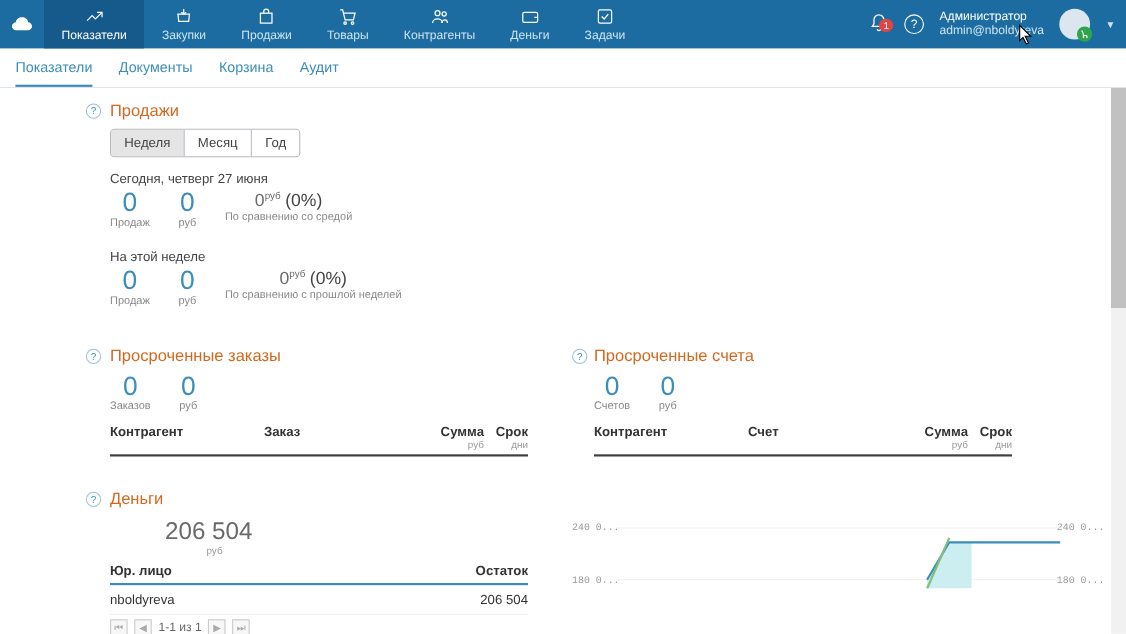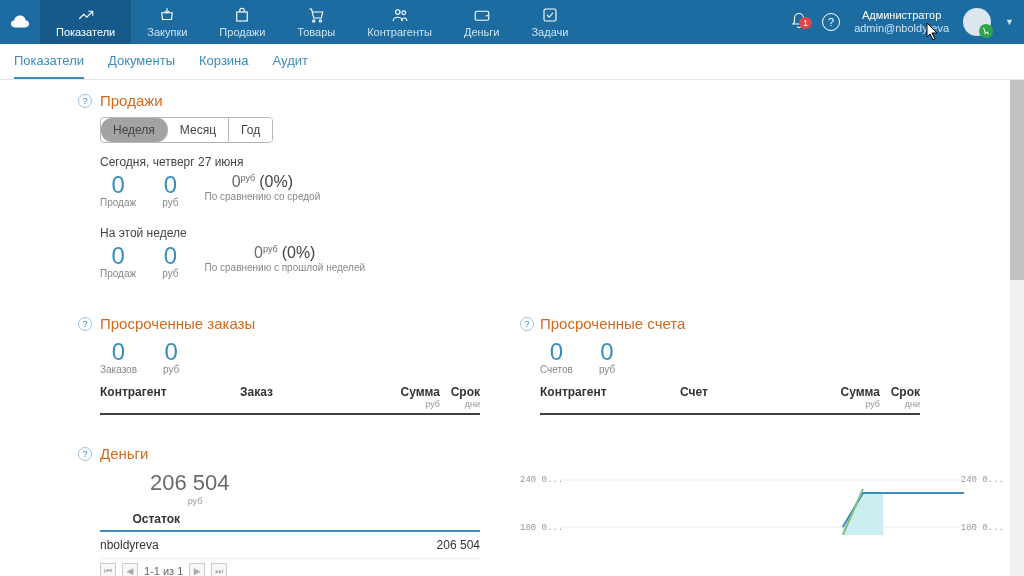--- a/index.html
+++ b/index.html
@@ -11,21 +11,21 @@
 .logo svg { width: 22px; height: 22px; }
 .nav-item { display: flex; flex-direction: column; align-items: center; justify-content: center; height: 44px; padding: 0 16px; font-size: 11px; cursor: pointer; color: #cce3f2; }
 .nav-item.active { background: #155a8a; color: #fff; }
 .nav-item .icon { height: 18px; display: flex; align-items: center; justify-content: center; margin-bottom: 2px; }
 .nav-item .icon svg { width: 18px; height: 18px; stroke: #fff; fill: none; stroke-width: 1.5; }
 .nav-spacer { flex: 1; }
 .nav-right { display: flex; align-items: center; gap: 14px; padding-right: 10px; }
 .bell { position: relative; }
 .badge { position: absolute; top: 5px; right: -4px; background: #e04545; color: #fff; border-radius: 8px; font-size: 9px; padding: 1px 4px; }
 .help-circle { width: 18px; height: 18px; border: 1.5px solid #fff; border-radius: 50%; display: flex; align-items: center; justify-content: center; font-size: 11px; color: #fff; }
-.user-block { text-align: center; font-size: 11px; line-height: 13px; }
+.user-block { text-align: left; font-size: 11px; line-height: 13px; }
 .user-block .role { color: #fff; }
 .user-block .email { color: #cce3f2; }
 .avatar-wrap { position: relative; }
 .avatar { width: 28px; height: 28px; border-radius: 50%; background: #dbe6ee; }
 .avatar-badge { position: absolute; bottom: -2px; right: -2px; width: 14px; height: 14px; background: #2fa54b; border-radius: 50%; display:flex; align-items:center; justify-content:center; }
 .cursor-pointer { position: absolute; top: 21px; left: 925px; pointer-events: none; }
 
 
 .subnav { height: 36px; border-bottom: 1px solid #e1e4e8; display: flex; align-items: stretch; padding-left: 14px; gap: 24px; }
 .subnav-item { display: flex; align-items: center; font-size: 13px; color: #3c8dbc; cursor: pointer; border-bottom: 2px solid transparent; }
@@ -38,21 +38,21 @@
 .helpq span { display:inline-flex; width: 14px; height:14px; border:1px solid #9bc2db; color:#3c8dbc; border-radius:50%; font-size:9px; align-items:center; justify-content:center; cursor:pointer; }
 .panel { padding-right: 20px; }
 .panel-left { flex: 0 0 420px; }
 .panel-right { flex: 1; }
 
 .section-title { color: #d2691e; font-size: 15px; margin-bottom: 8px; }
 
 .period-toggle { display: flex; border: 1px solid #b4b8bc; border-radius: 4px; width: fit-content; margin-bottom: 12px; overflow:hidden; }
 .period-toggle button { background: #fff; border: none; border-right: 1px solid #b4b8bc; padding: 5px 12px; font-size: 12px; cursor: pointer; color: #444; }
 .period-toggle button:last-child { border-right: none; }
-.period-toggle button.active { background: #a3a3a3; border-radius: 11px; }
+.period-toggle button.active { background: #e5e5e5; }
 
 .date-label { font-size: 12px; color: #444; margin-bottom: 4px; }
 .stat-row { display: flex; gap: 26px; margin-bottom: 18px; }
 .stat { text-align: center; }
 .stat .val { color: #3c8dbc; font-size: 24px; font-weight: 300; line-height: 24px; }
 .stat .lbl { font-size: 10px; color: #888; }
 .stat-wide { text-align: center; }
 .stat-wide .val { color: #6a6a6a; font-size: 16px; }
 .stat-wide .val sup { font-size: 9px; margin-right:4px;}
 .stat-wide .val .pct { color:#444; }
@@ -308,20 +308,21 @@
 
   <div class="row" style="margin-top:30px;">
     <div class="helpq"><span>?</span></div>
     <div class="panel panel-left">
       <div class="section-title">Деньги</div>
       <div class="money-big">
         <span>206 504</span>
         <span class="sub">руб</span>
       </div>
       <div class="tbl2-head" style="width:380px;">
+        <div class="c1">Юр. лицо</div>
         <div class="c2">Остаток</div>
       </div>
       <div class="tbl2-row" style="width:380px;">
         <div class="c1">nboldyreva</div>
         <div class="c2">206 504</div>
       </div>
       <div class="pager">
         <div class="pb">⏮</div>
         <div class="pb">◀</div>
         <span>1-1 из 1</span>

